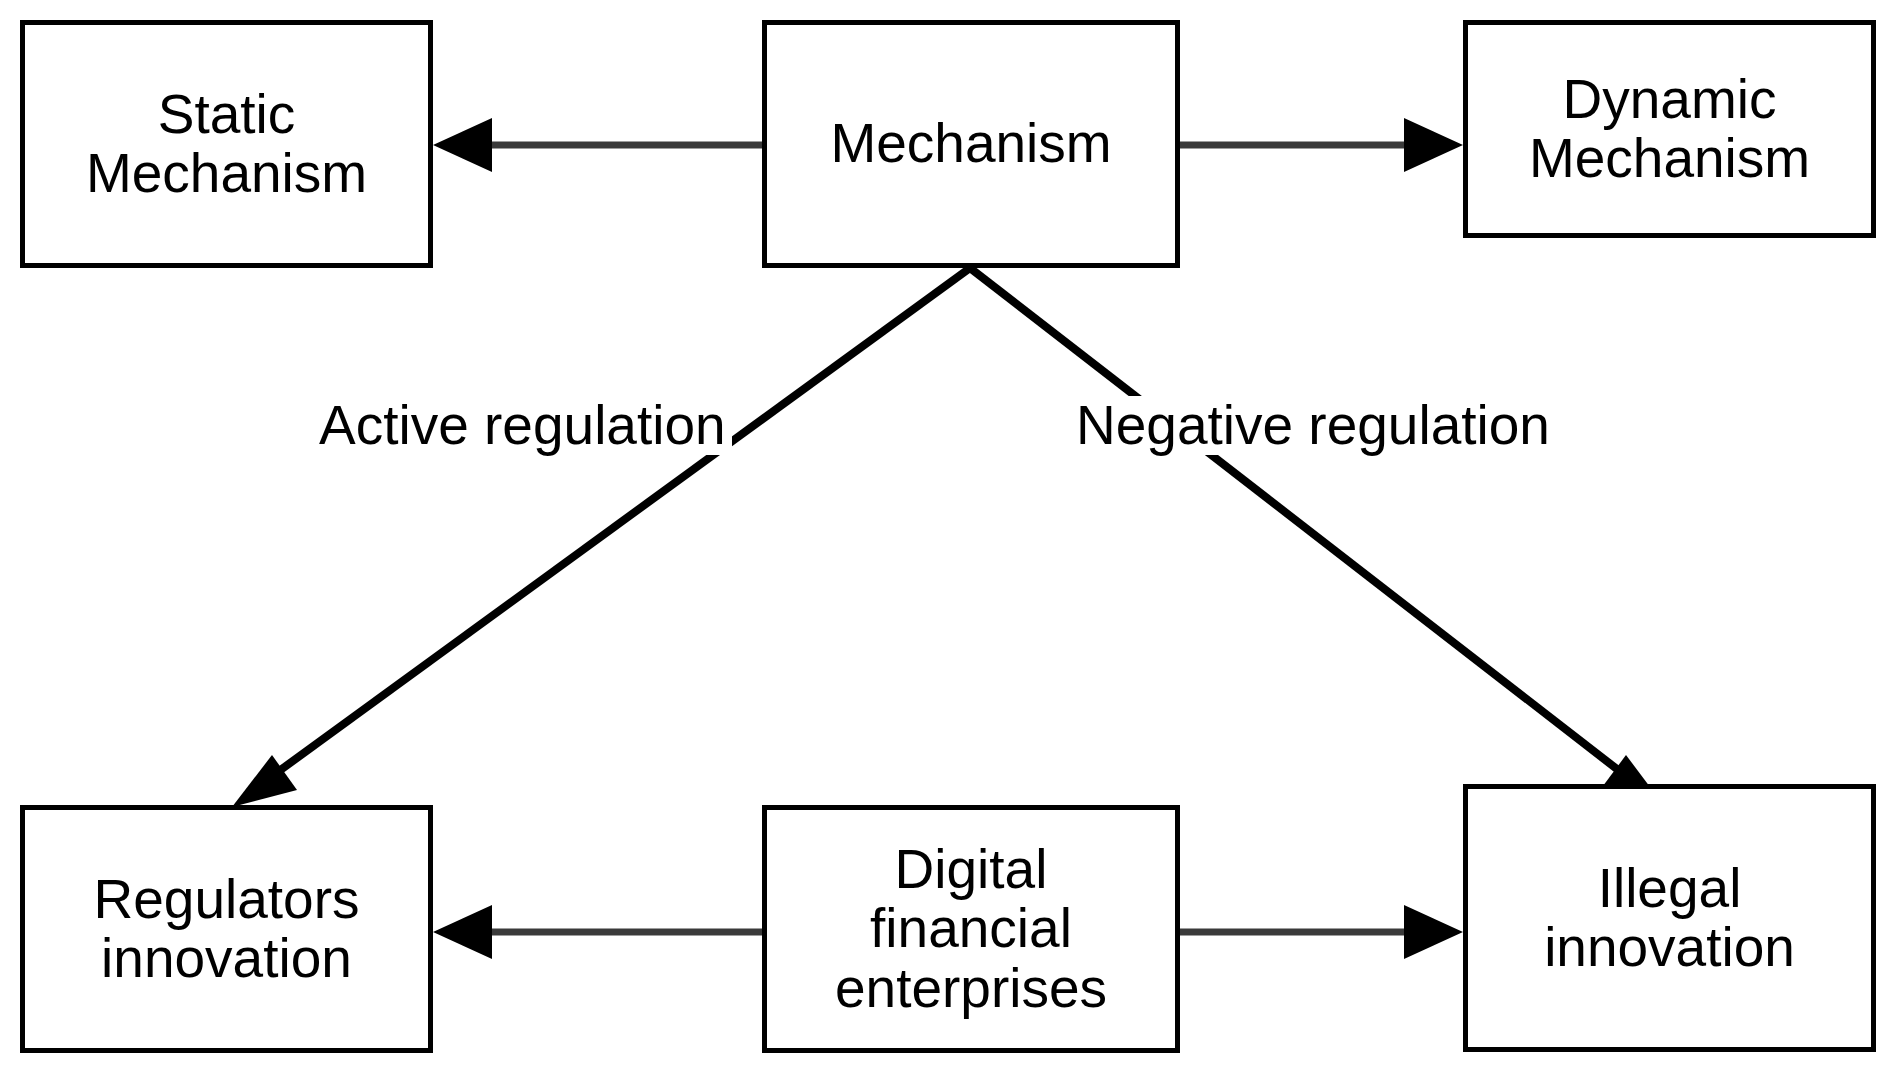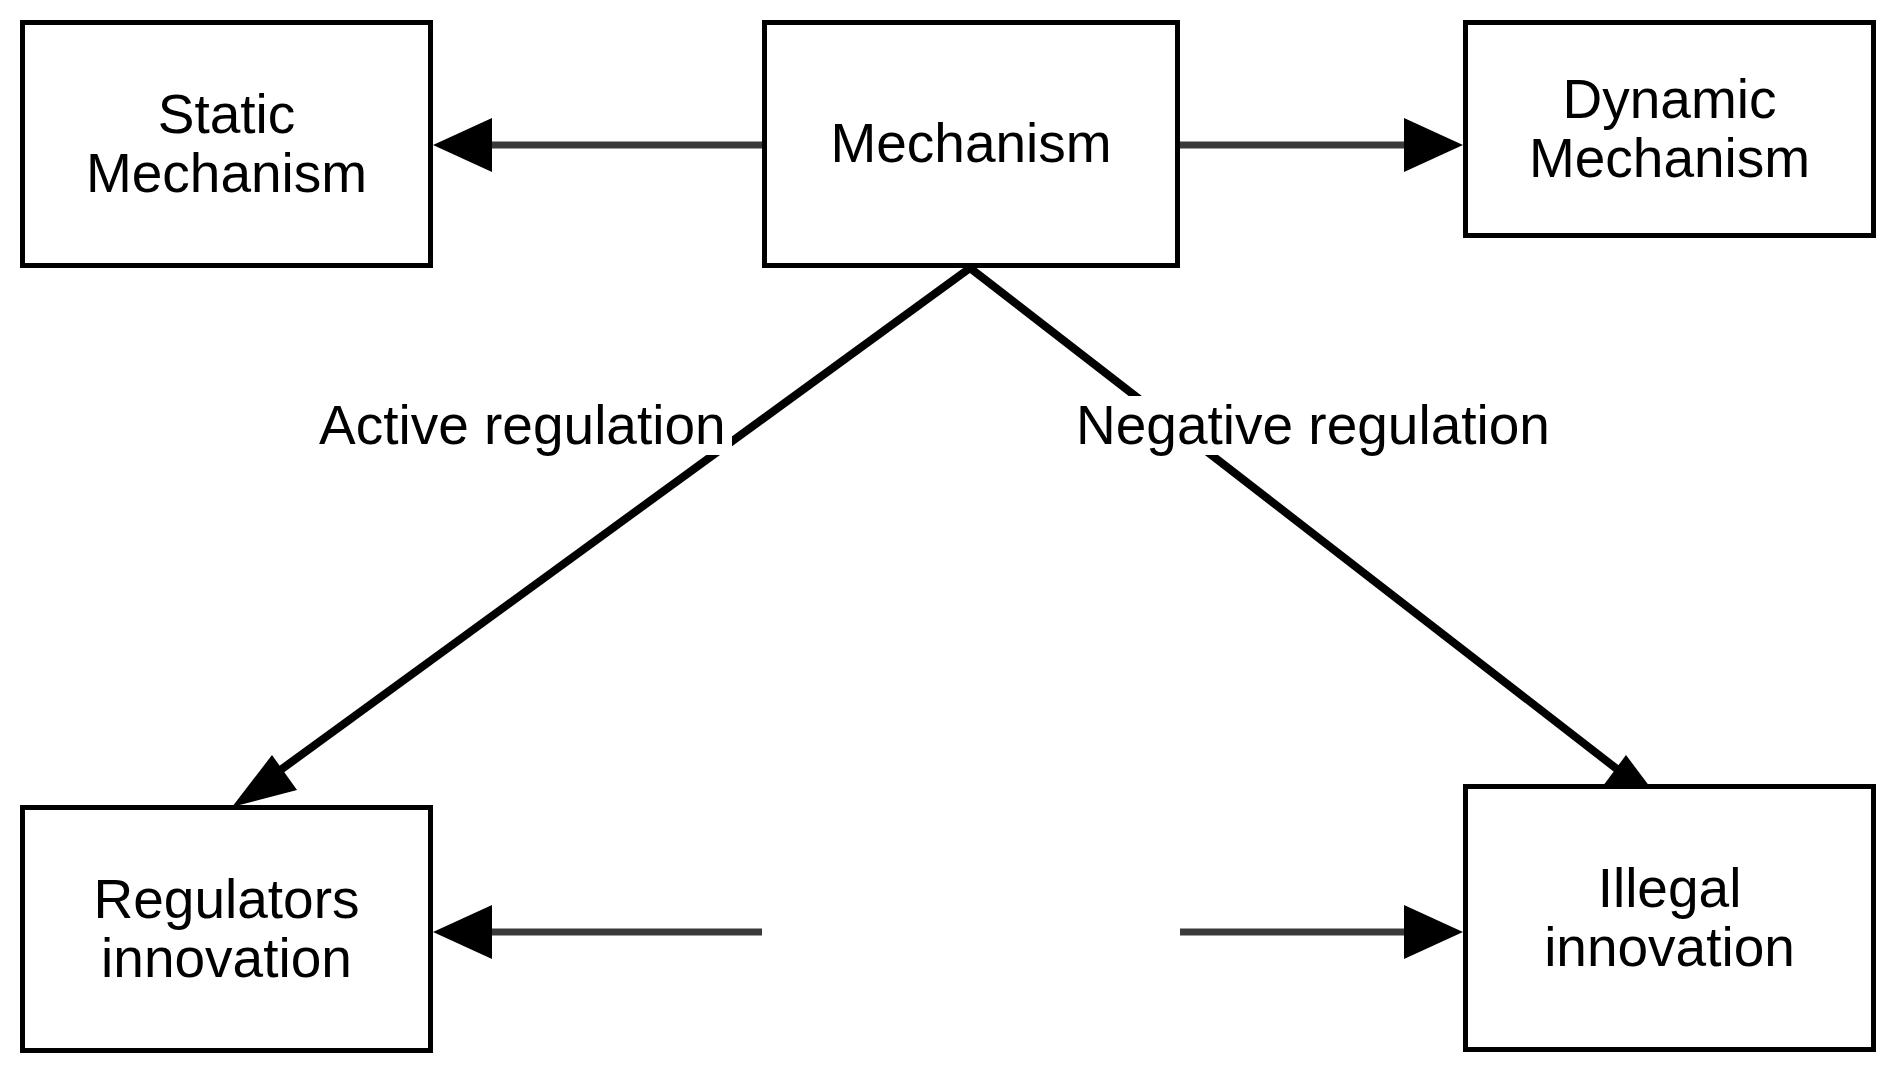--- a/index.html
+++ b/index.html
@@ -117,20 +117,25 @@
   <div class="node-box" id="node-dynamic-mechanism">
     <span class="node-label">Dynamic
 Mechanism</span>
   </div>
 
   <div class="node-box" id="node-compliance-innovation">
     <span class="node-label">Regulators
 innovation</span>
   </div>
 
+  <div class="node-box" id="node-digital-financial-enterprises">
+    <span class="node-label">Digital
+financial
+enterprises</span>
+  </div>
 
   <div class="node-box" id="node-illegal-innovation">
     <span class="node-label">Illegal
 innovation</span>
   </div>
 
   <div class="edge-label" id="label-negative-regulation">Negative regulation</div>
 
   <div class="edge-label" id="label-active-regulation">Active regulation</div>
 

